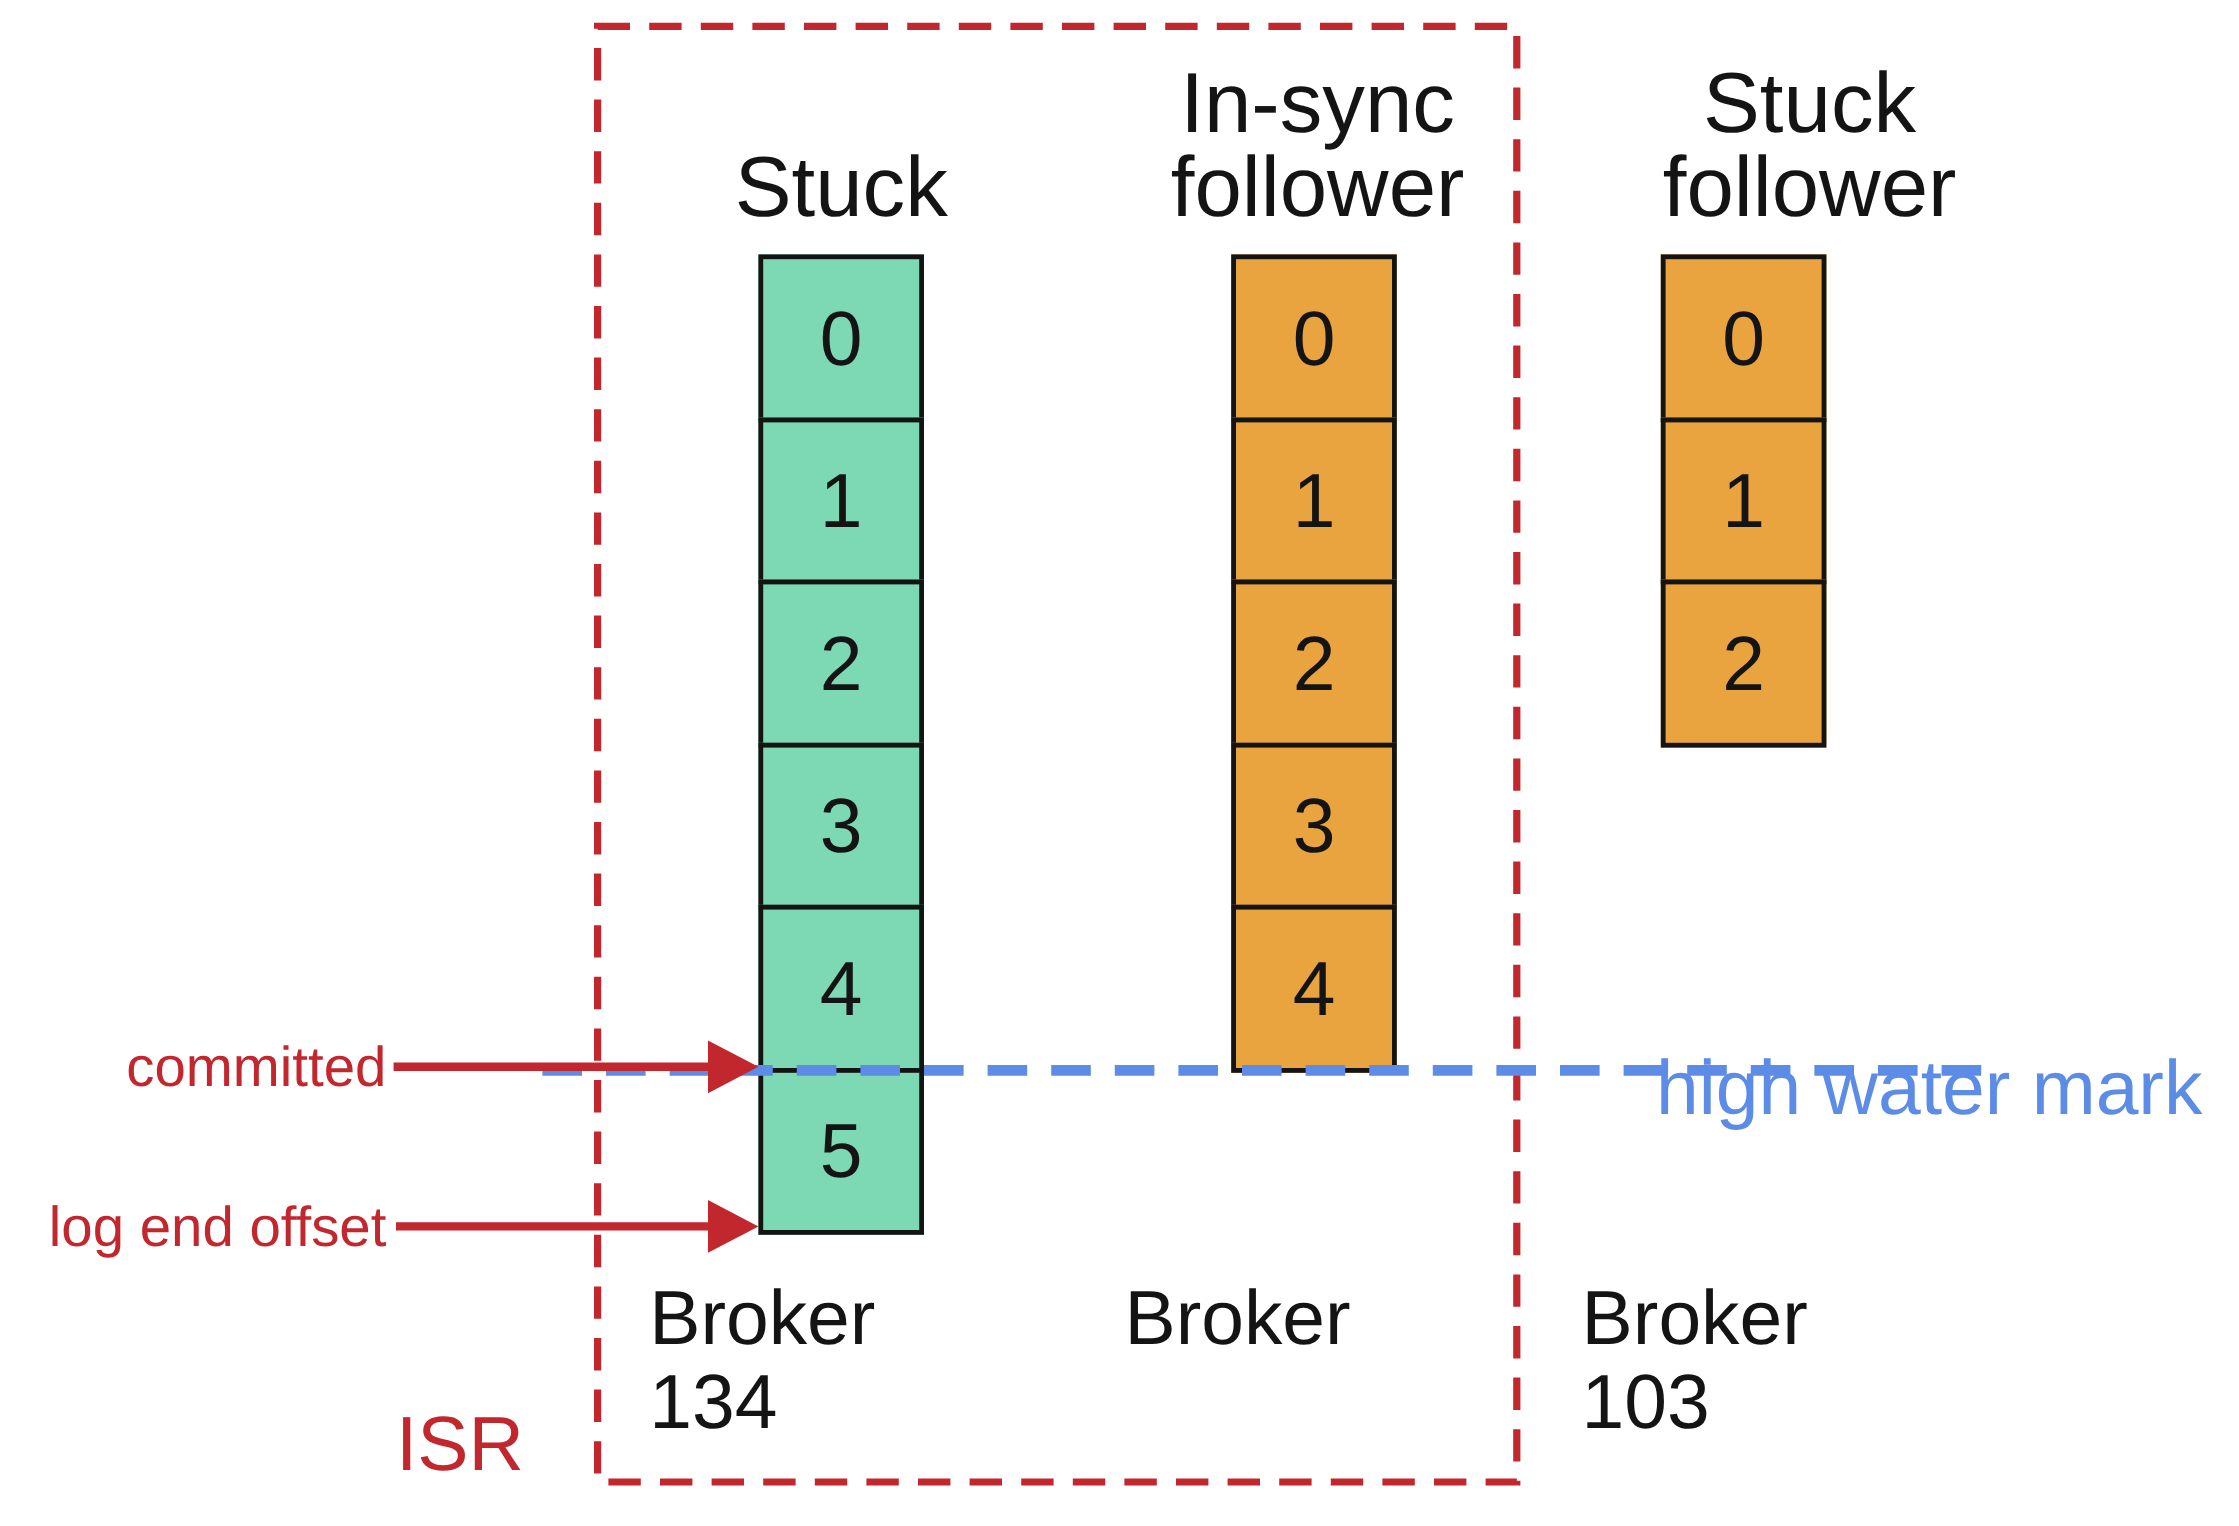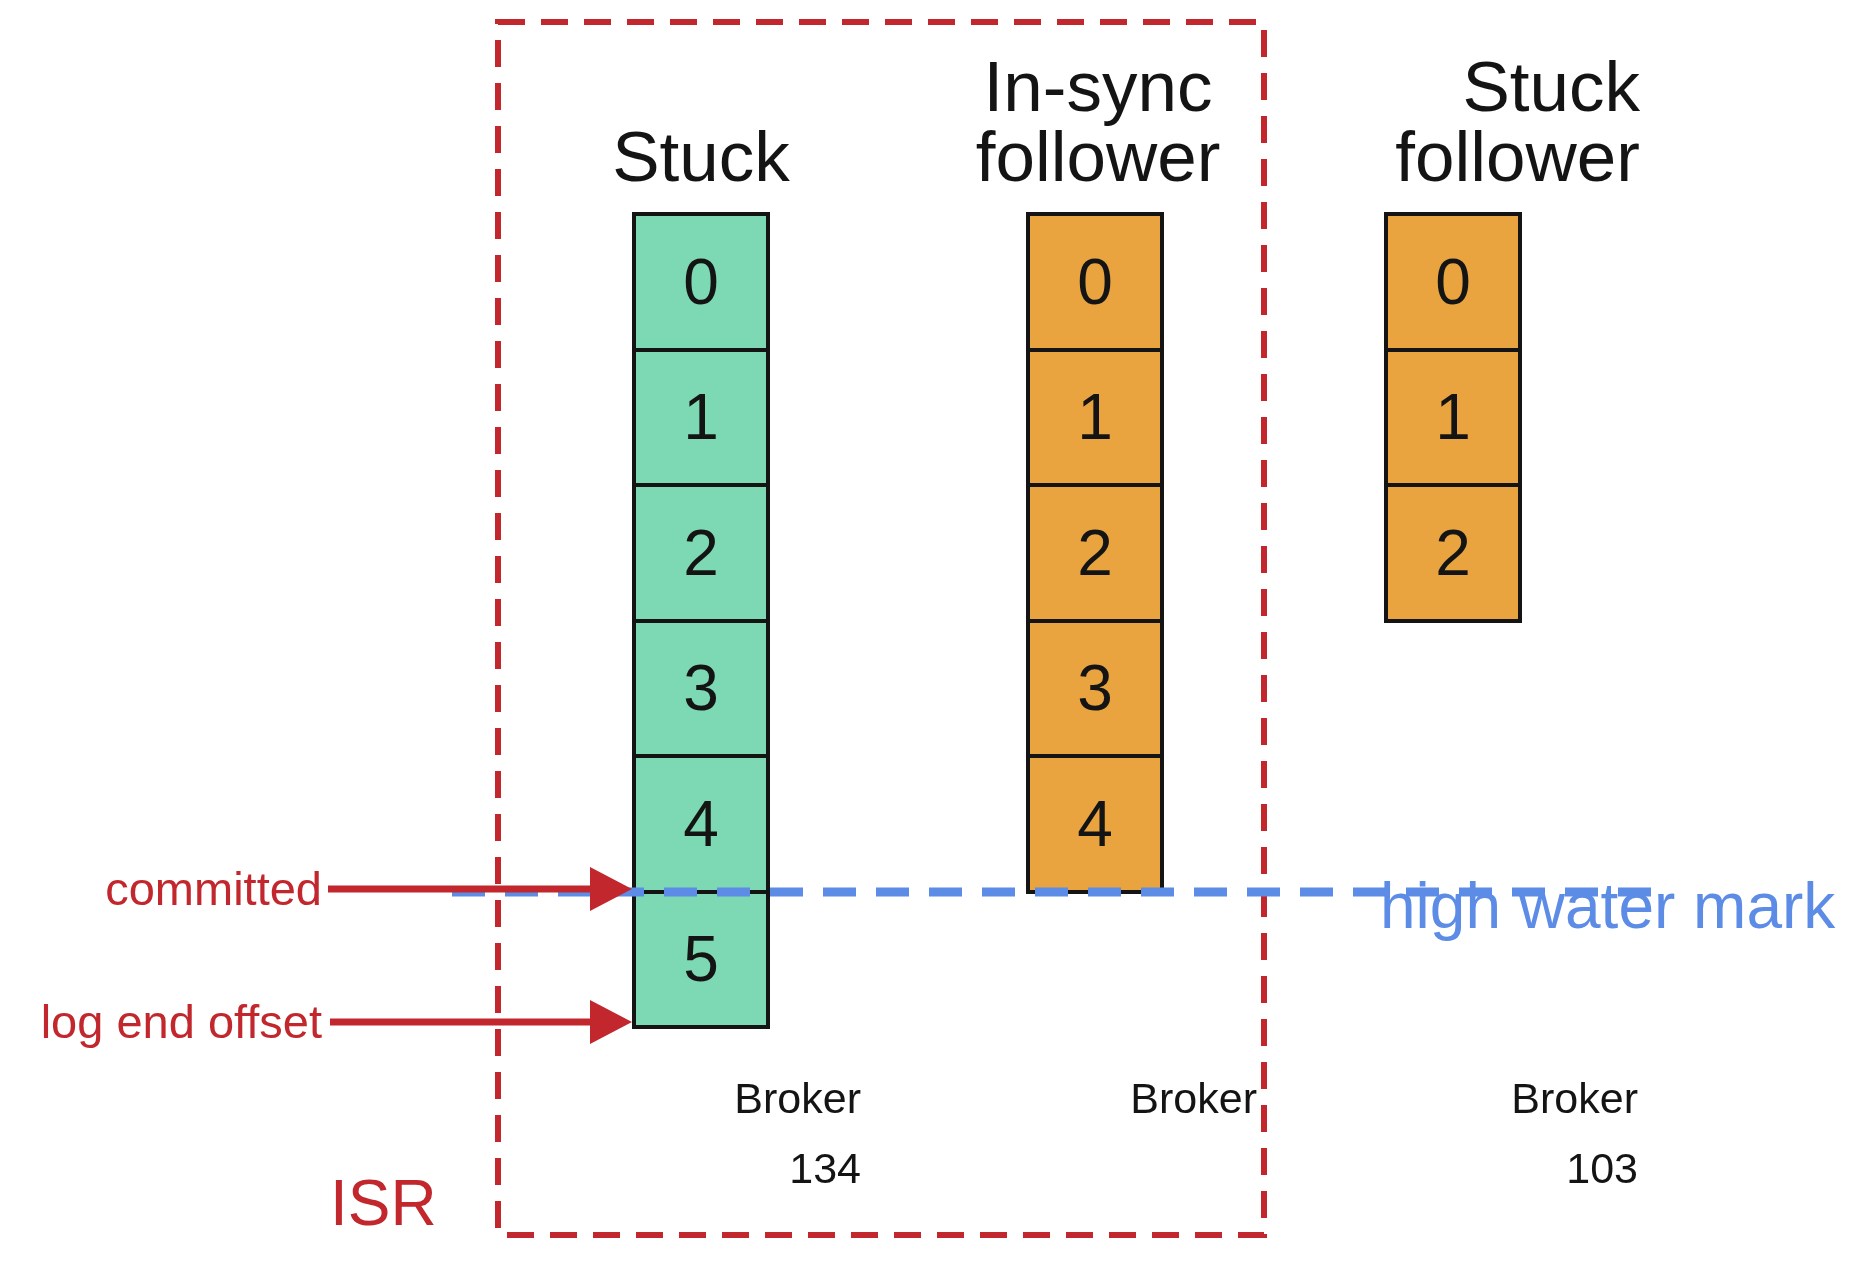--- a/index.html
+++ b/index.html
@@ -36,26 +36,26 @@
   #col-stuck{left:1384px;}
 
   
   .col-label{
     position:absolute;top:50px;height:142px;width:320px;z-index:2;
     display:flex;flex-direction:column;justify-content:flex-end;
     text-align:center;font-size:71px;line-height:70px;
   }
   #label-leader{left:541px;}
   #label-insync{left:938px;}
-  #label-stuck{left:1320px;text-align:right;}
+  #label-stuck{left:1348px;}
 
   
   .broker-label{
     position:absolute;top:1063px;width:320px;z-index:2;
-    text-align:right;font-size:43px;line-height:70px;
+    text-align:left;font-size:64px;line-height:70px;
   }
   #broker-101{left:541px;}
   #broker-102{left:937px;}
   #broker-103{left:1318px;}
 
   
   .red-note{
     position:absolute;z-index:4;color:var(--accent-red,#c1272d);
     font-size:47px;line-height:54px;text-align:right;
   }

